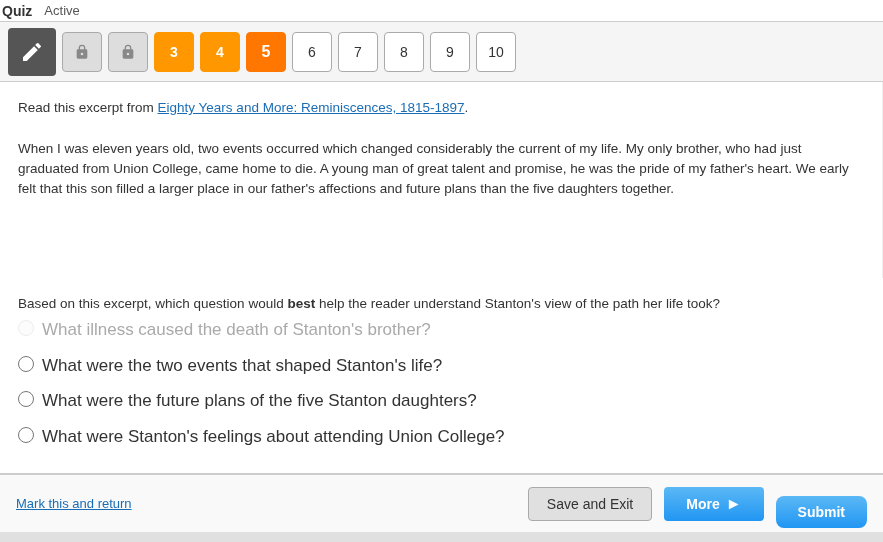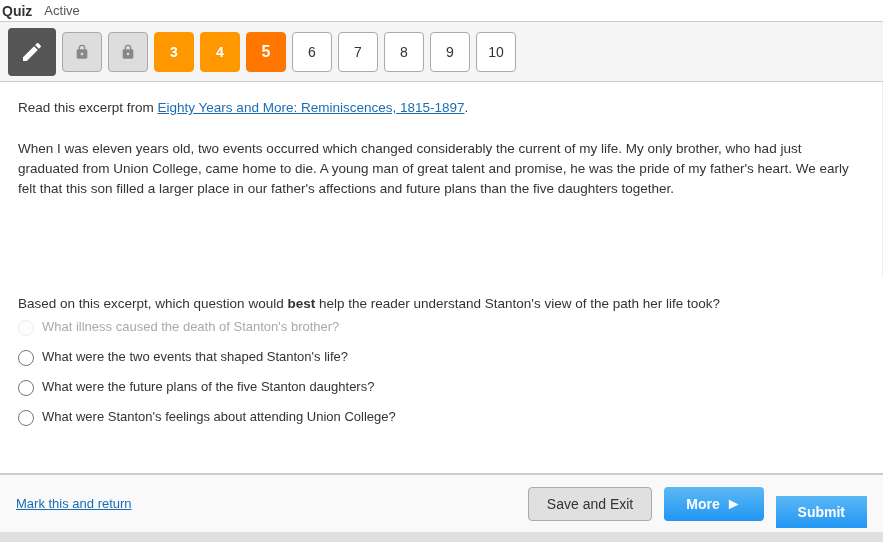--- a/index.html
+++ b/index.html
@@ -145,21 +145,21 @@
       cursor: pointer;
     }
     .answer-option input[type="radio"] {
       margin-top: 2px;
       flex-shrink: 0;
       cursor: pointer;
       width: 16px;
       height: 16px;
     }
     .answer-option label {
-      font-size: 13px;
+      font-size: 17px;
       color: #333;
       cursor: pointer;
       line-height: 1.4;
     }
     .answer-option.disabled label {
       color: #aaa;
     }
     .answer-option.disabled input[type="radio"] {
       opacity: 0.4;
     }
@@ -204,21 +204,21 @@
       align-items: center;
       gap: 6px;
       white-space: nowrap;
     }
     .btn-next .arrow {
       font-size: 16px;
     }
     .btn-submit {
       background: linear-gradient(to bottom, #5bb8f5, #2196f3);
       border: none;
-      border-radius: 0;
+      border-radius: 8px;
       padding: 8px 22px;
       font-size: 14px;
       cursor: pointer;
       color: white;
       font-weight: bold;
       white-space: nowrap;
       margin-top: 17px;
     }
   </style>
 </head>

